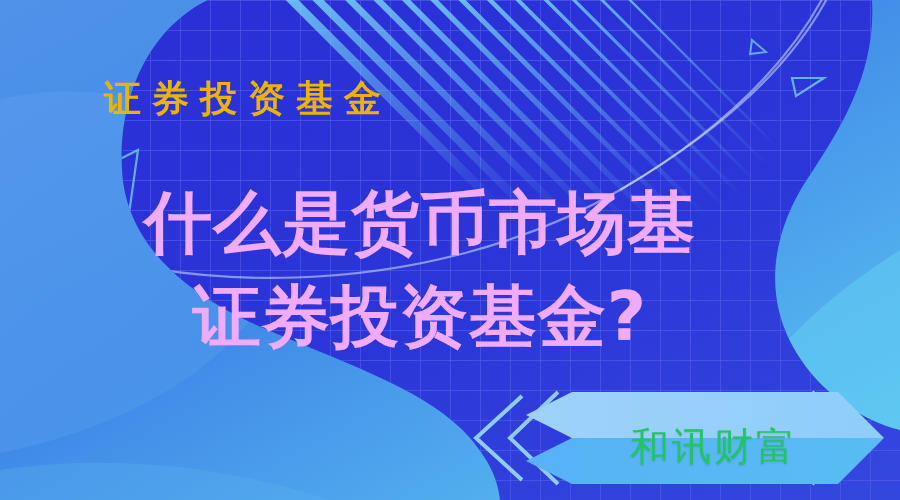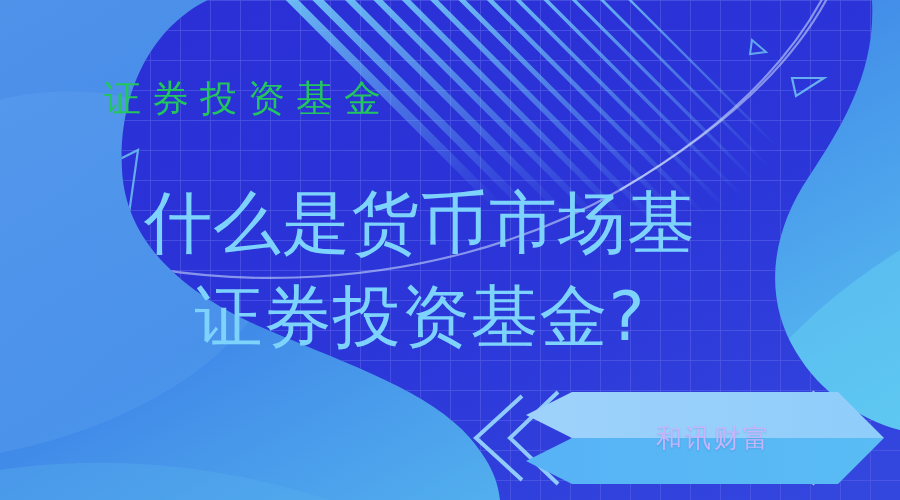--- a/index.html
+++ b/index.html
@@ -31,60 +31,60 @@
     width: 900px; height: 500px;
     pointer-events: none;
   }
   .subtitle {
     position: absolute;
     left: 104px;
     top: 76px;
     font-size: 37px;
     line-height: 46px;
     letter-spacing: 11px;
-    color: #22c55e;
-    font-weight: 400;
+    color: #eab308;
+    font-weight: 700;
     white-space: nowrap;
     font-family: "DejaVu Sans", "Liberation Sans", sans-serif;
   }
   .headline {
     position: absolute;
     left: 0;
     top: 176px;
     width: 840px;
     text-align: center;
-    color: #7dd3fc;
-    font-weight: 400;
+    color: #f0abfc;
+    font-weight: 700;
     font-size: 68px;
     line-height: 94px;
     letter-spacing: 1px;
     font-family: "DejaVu Sans", "Liberation Sans", sans-serif;
   }
   .headline .ln { display: block; white-space: nowrap; }
 
   
   .badge-wrap {
     position: absolute;
     z-index: 50;
     left: 460px;
     top: 386px;
     width: 440px;
     height: 104px;
   }
   .badge-label {
     position: absolute;
-    left: 0; top: 0;
+    left: 0; top: 9px;
     width: 440px; height: 104px;
     display: flex;
     align-items: center;
     justify-content: center;
     padding-left: 68px;
     box-sizing: border-box;
-    color: #c4b5fd;
-    font-size: 26px;
+    color: #22c55e;
+    font-size: 39px;
     letter-spacing: 3px;
     font-weight: 400;
     font-family: "DejaVu Sans", "Liberation Sans", sans-serif;
     text-shadow: 0 1px 2px rgba(20,60,140,.18);
   }
 </style>
 </head>
 <body>
 
 <div id="poster">

